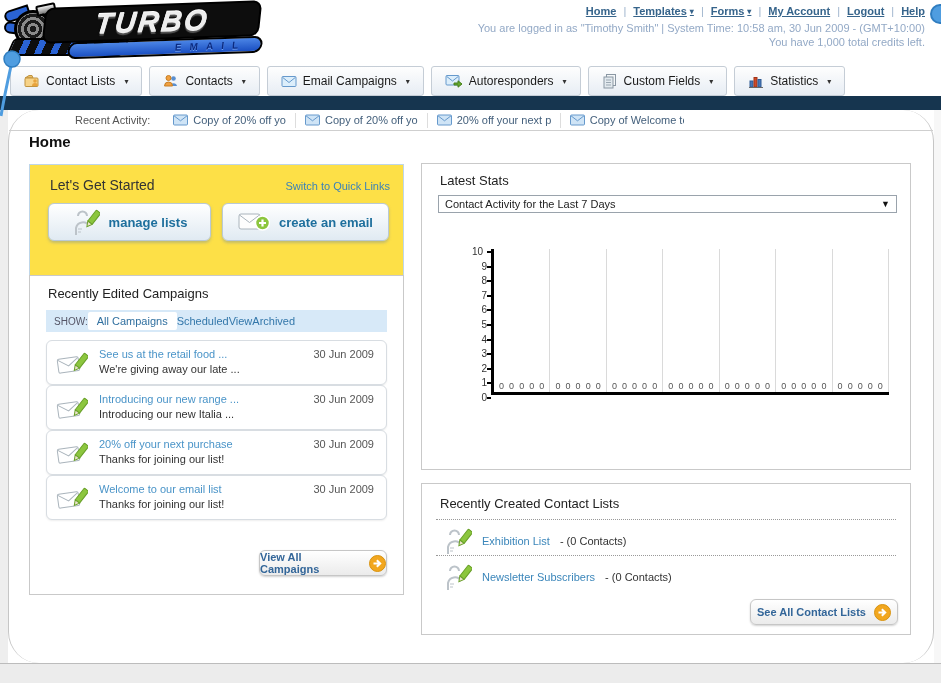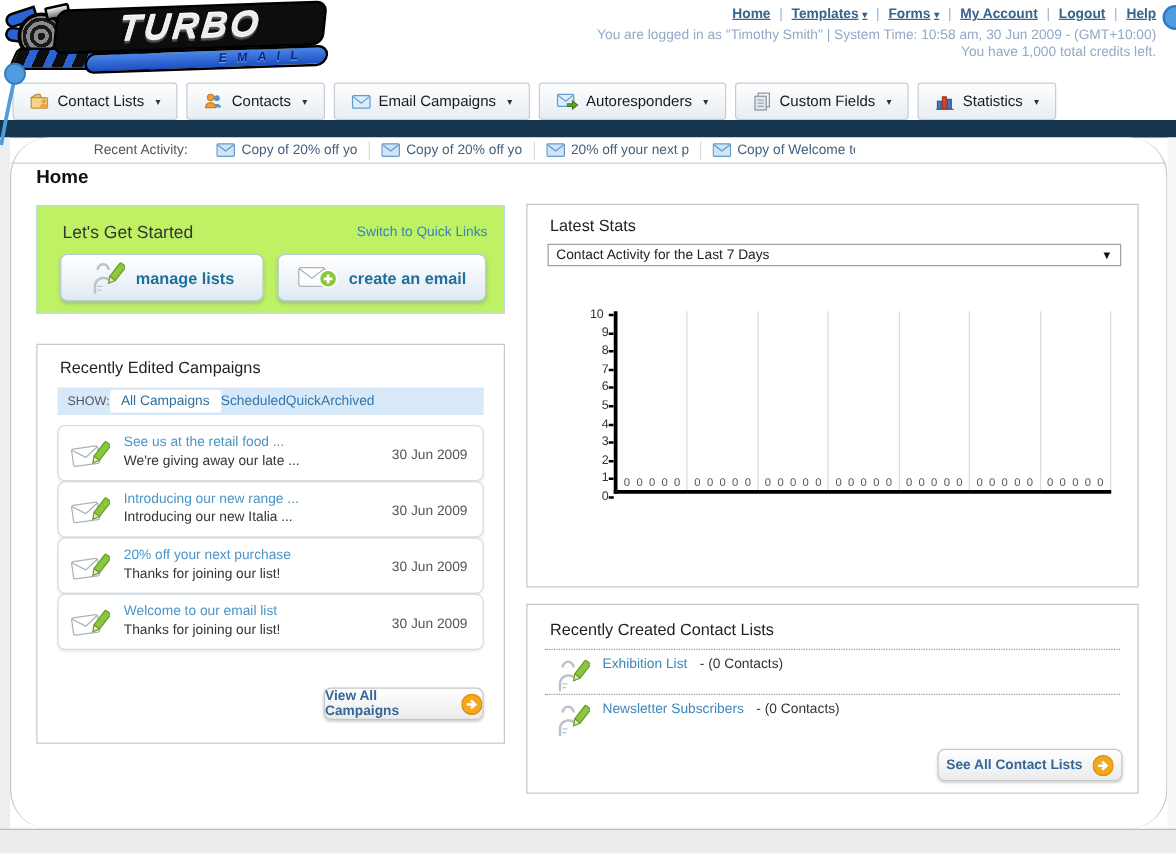--- a/index.html
+++ b/index.html
@@ -61,21 +61,21 @@
   .ra-item:last-child { border-right:none; }
   .ra-text { color:#44607c; max-width:94px; overflow:hidden; white-space:nowrap; }
 
   .page-title { position:absolute; left:20px; top:23px; font-size:15px; font-weight:bold; color:#111; }
 
   
   .panel { position:absolute; background:#fff; border:1px solid #c9c9c9; }
   .panel-title { position:absolute; font-size:13px; color:#222; }
 
   
-  .gs-panel { left:20px; top:54px; width:375px; height:87px; background:#bef264; border-color:#bed6e9; }
+  .gs-panel { left:20px; top:54px; width:375px; height:112px; background:#fde047; border-color:#bed6e9; }
   .gs-title { left:20px; top:12px; font-size:14px; color:#333; }
   .gs-switch { position:absolute; right:13px; top:15px; font-size:11px; color:#3b82b8; cursor:pointer; }
   .big-btn { position:absolute; display:flex; align-items:center; justify-content:center; gap:9px;
              background:linear-gradient(#ffffff,#e0eaf2); border:1px solid #b9c9d6; border-radius:6px;
              box-shadow:0 2px 3px rgba(110,135,160,.4); font-size:13px; font-weight:bold; color:#1e6f9d; cursor:pointer; }
   .gs-btn1 { left:18px; top:38px; width:163px; height:38px; }
   .gs-btn2 { left:192px; top:38px; width:167px; height:38px; }
 
   
   .camp-panel { left:20px; top:165px; width:375px; height:320px; }
@@ -84,21 +84,21 @@
               display:flex; align-items:center; padding-left:8px; }
   .show-label { font-size:10px; color:#556; }
   .filter { font-size:11px; color:#3377aa; cursor:pointer; }
   .filter.active { background:#fff; padding:3px 9px; border-radius:2px; color:#2f6f9f; }
   .camp-items { position:absolute; left:16px; top:64px; width:341px; }
   .camp-item { position:relative; height:45px; border:1px solid #d8dde2; border-radius:6px; margin-bottom:0;
                background:#fff; box-shadow:0 1px 2px rgba(0,0,0,.07); }
   .camp-icon { position:absolute; left:9px; top:8px; }
   .camp-title-link { position:absolute; left:52px; top:7px; font-size:11px; color:#4a94c8; cursor:pointer; white-space:nowrap; }
   .camp-sub { position:absolute; left:52px; top:22px; font-size:11px; color:#333; white-space:nowrap; }
-  .camp-date { position:absolute; right:12px; top:17px; font-size:11px; color:#555; }
+  .camp-date { position:absolute; right:12px; top:7px; font-size:11px; color:#555; }
   .pill-btn { position:absolute; display:flex; align-items:center; justify-content:center; gap:8px;
               background:linear-gradient(#ffffff,#ebebeb); border:1px solid #c6c6c6; border-radius:6px;
               font-size:11px; font-weight:bold; color:#336699; box-shadow:0 1px 2px rgba(0,0,0,.18); cursor:pointer; }
   .view-all-btn { right:16px; top:274px; width:128px; height:26px; }
 
   
   .stats-panel { left:412px; top:53px; width:490px; height:307px; }
   .stats-title { left:18px; top:9px; }
   .stats-select { position:absolute; left:16px; top:31px; width:459px; height:18px; border:1px solid #9aa3ac;
                   background:#fff; font-size:11px; color:#222; display:flex; align-items:center; padding:0 6px; cursor:pointer; }
@@ -115,21 +115,21 @@
   .xlab { flex:1; text-align:center; position:relative; font-size:11px; color:#333; padding-top:7px; }
   .xtickmark { position:absolute; top:0; left:50%; width:2px; height:5px; background:#000; }
   .legend { position:absolute; left:62px; top:263px; width:420px; display:flex; flex-wrap:wrap; }
   .leg-item { width:33.3%; display:flex; align-items:center; gap:9px; margin-bottom:7px; font-size:10px; color:#333; }
   .swatch { width:13px; height:13px; border:1px solid rgba(0,0,0,.25); flex:0 0 13px; }
 
   
   .lists-panel { left:412px; top:373px; width:490px; height:152px; }
   .lists-title { left:18px; top:12px; }
   .dotted { position:absolute; left:14px; right:14px; border-bottom:1px dotted #999; }
-  .cl-item { position:absolute; left:22px; height:32px; display:flex; gap:10px; }
+  .cl-item { position:absolute; left:22px; height:32px; display:flex; align-items:center; gap:10px; }
   .cl-link { font-size:11px; color:#3b86ba; cursor:pointer; }
   .cl-detail { font-size:11px; color:#333; }
   .see-all-btn { right:12px; top:115px; width:148px; height:26px; }
 </style>
 </head>
 <body>
 
 <div class="logo">
   <div class="logo-turbo-icon">
     <div class="logo-flame"></div>
@@ -316,21 +316,21 @@
       <span>create an email</span>
     </div>
   </div>
 
   <div class="panel camp-panel">
     <div class="panel-title camp-title">Recently Edited Campaigns</div>
     <div class="show-bar">
       <span class="show-label">SHOW:</span>
     <span class="filter active">All Campaigns</span>
         <span class="filter">Scheduled</span>
-        <span class="filter">Quick</span>
+        <span class="filter">View</span>
         <span class="filter">Archived</span>
       </div>
     <div class="camp-items">
         <div class="camp-item">
           <span class="camp-icon" style="display: inline-flex;">
             <svg width="32" height="30" viewBox="0 0 32 30">
               <g transform="rotate(-8 12 16)">
                 <rect x="2" y="9" width="21" height="14" rx="1.5" fill="#fff" stroke="#aab4bc"></rect>
                 <path d="M2.5 10 L12.5 17 L22.5 10" fill="none" stroke="#aab4bc"></path>
               </g>

